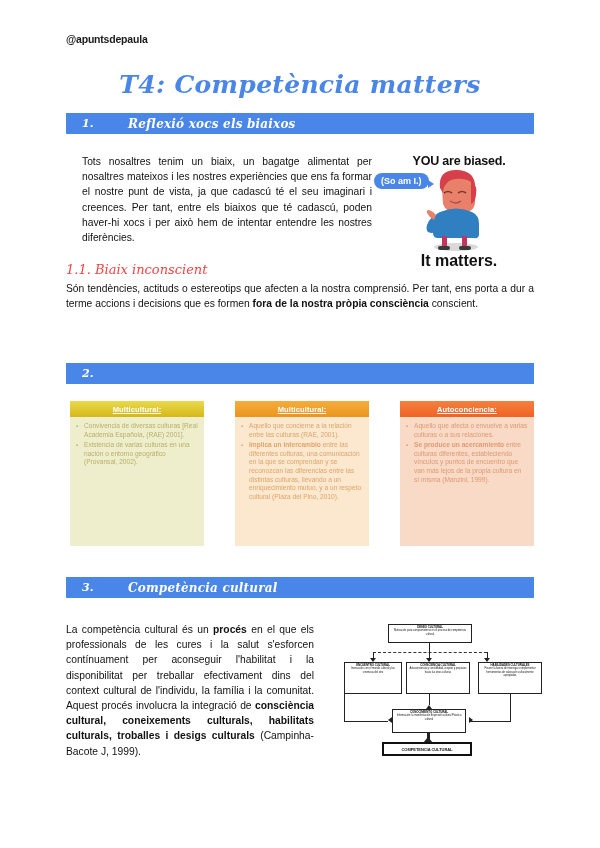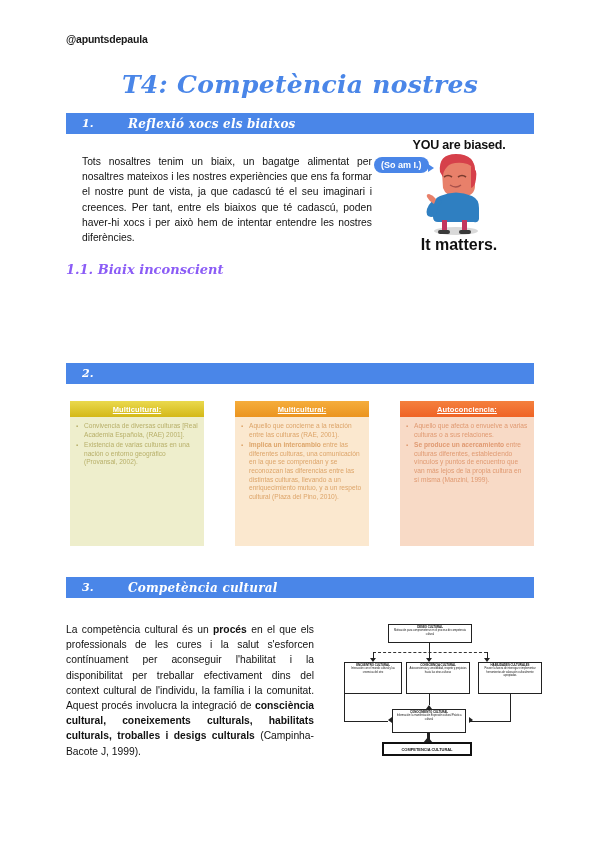--- a/index.html
+++ b/index.html
@@ -93,41 +93,41 @@
     left: 82px;
     top: 154px;
     width: 290px;
   }
   #sub-head {
     position: absolute;
     left: 66px;
     top: 262px;
     font-family: "DejaVu Serif", serif;
     font-style: italic;
-    font-weight: 700;
+    font-weight: 400;
     font-size: 13px;
-    color: #8b5cf6;
+    color: #ef4444;
   }
   #para-2 {
     left: 66px;
     top: 281px;
     width: 468px;
   }
   #para-3 {
     left: 66px;
     top: 622px;
     width: 248px;
   }
   .para b { font-weight: 700; }
 
   
   .illus {
     position: absolute;
     left: 372px;
-    top: 132px;
+    top: 148px;
     width: 162px;
     height: 125px;
     text-decoration: underline;
   }
   .illus .you-are {
     position: absolute;
     left: 22px;
     top: 6px;
     width: 130px;
     text-align: center;
@@ -294,21 +294,21 @@
     border-top: 1px dashed #333;
   }
 </style>
 </head>
 <body>
 
 <div class="page">
 
   <div class="handle">@apuntsdepaula</div>
 
-  <div class="doc-title">T4: Competència nostres</div>
+  <div class="doc-title">T4: Competència matters</div>
 
   <div class="banner" id="banner-1">
     <span class="num">1.</span>
     <span class="ttl">Reflexió xocs els biaixos</span>
   </div>
 
   <div class="para" id="para-1">Tots nosaltres tenim un biaix, un bagatge alimentat per nosaltres mateixos i les nostres experiències que ens fa formar el nostre punt de vista, ja que cadascú té el seu imaginari i creences. Per tant, entre els biaixos que té cadascú, poden haver-hi xocs i per això hem de intentar entendre les nostres diferències.</div>
 
   <div class="illus">
     <div class="you-are">YOU are biased.</div>
@@ -327,20 +327,23 @@
       <rect x="22" y="68" width="5" height="12" fill="#c2355f"></rect>
       <rect x="42" y="68" width="5" height="12" fill="#c2355f"></rect>
       <rect x="18" y="78" width="12" height="4" rx="2" fill="#3a3a3a"></rect>
       <rect x="39" y="78" width="12" height="4" rx="2" fill="#3a3a3a"></rect>
     </svg>
     <div class="it-matters">It matters.</div>
   </div>
 
   <div id="sub-head">1.1. Biaix inconscient</div>
 
+  <div class="para" id="para-2">
+    <span>Són tendències, actituds o estereotips que afecten a la nostra comprensió. Per tant, ens porta a dur a terme accions i decisions que es formen </span><b>fora de la nostra pròpia consciència</b><span> conscient.</span>
+  </div>
 
   <div class="banner" id="banner-2">
     <span class="num">2.</span>
   </div>
 
   <div class="cards">
 
     <div class="card" id="card-0">
       <div class="card-head">Multicultural:</div>
       <div class="card-body">

